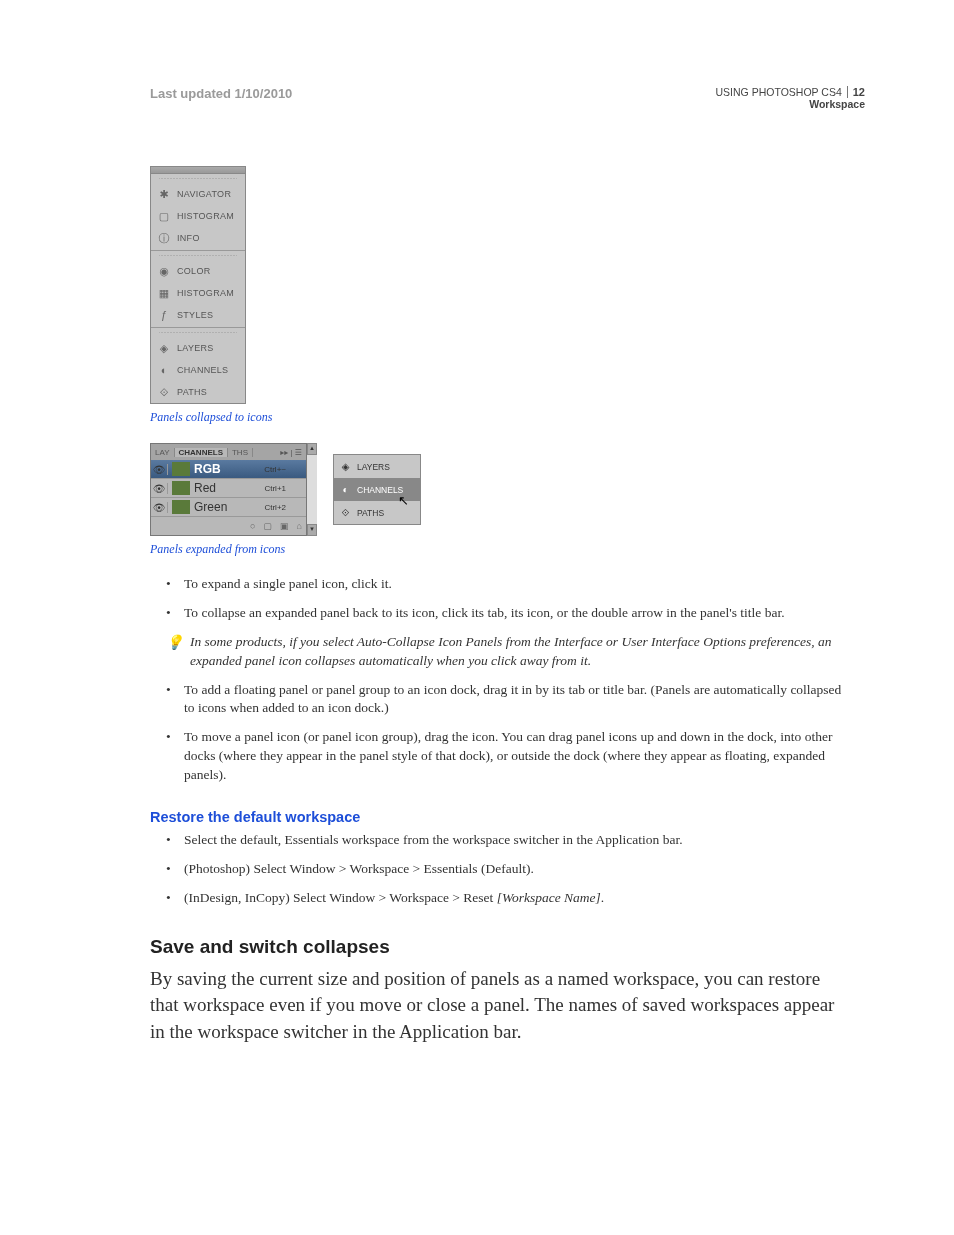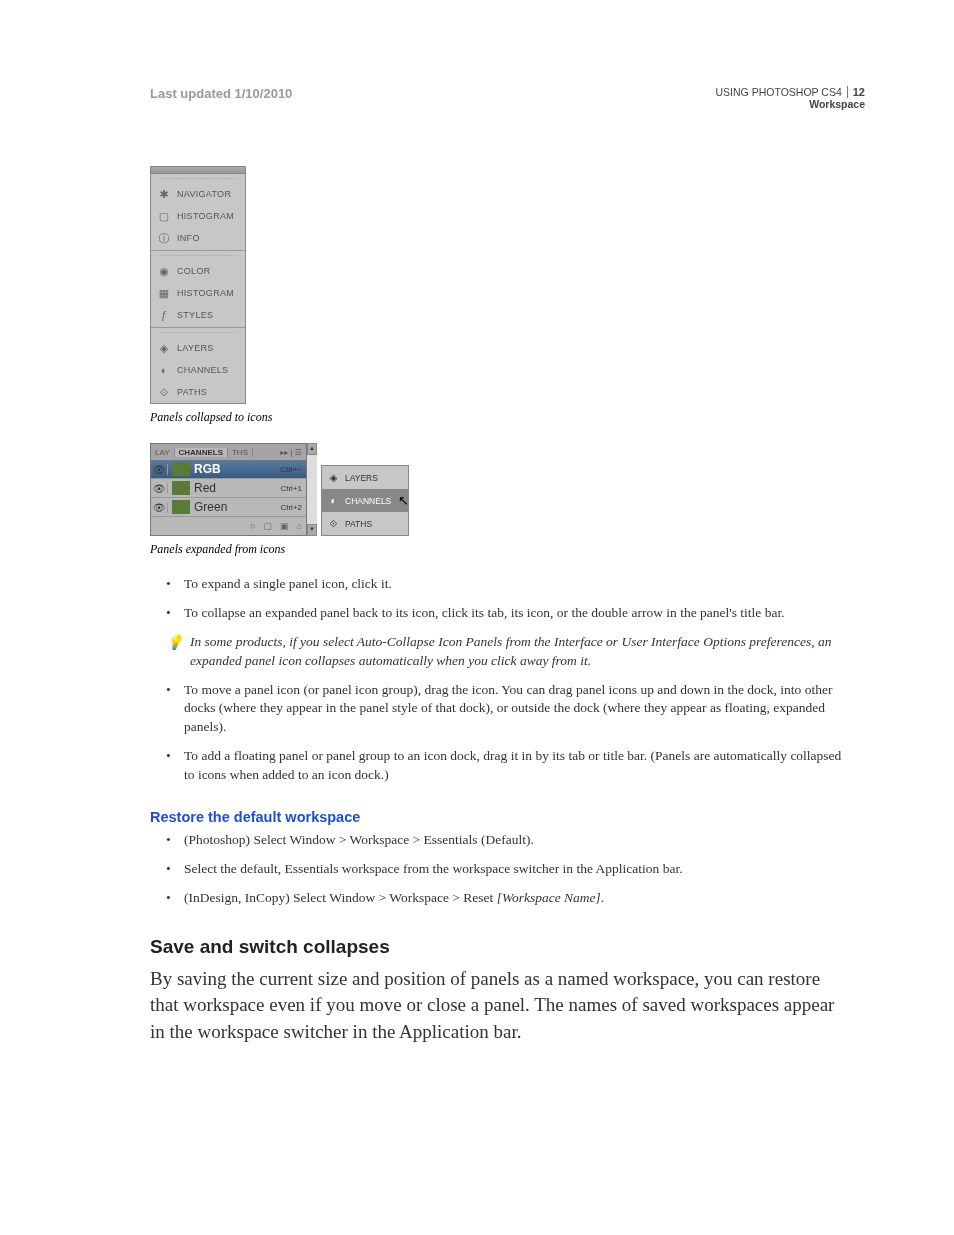--- a/index.html
+++ b/index.html
@@ -10,34 +10,34 @@
 .pgnum{border-left:1.5px solid #777;padding-left:5px;margin-left:5px;font-weight:bold;font-size:11px}
 .hdr-line2{font-weight:bold;margin-top:0}
 .content{margin-top:80px}
 .panel-dock{width:94px;background:#c7c7c7;border:1px solid #888;font-family:Arial,Helvetica,sans-serif;font-size:9px;color:#555}
 .dock-hdr{height:6px;background:linear-gradient(#aaa,#999);border-bottom:1px solid #888}
 .dock-dots{height:5px;background-image:radial-gradient(#999 0.5px,transparent 0.5px);background-size:3px 3px;background-position:center;margin:2px 8px}
 .dock-item{display:flex;align-items:center;padding:4px 6px;gap:6px}
 .dock-icon{width:14px;height:14px;display:flex;align-items:center;justify-content:center;font-size:11px;color:#666}
 .dock-label{letter-spacing:0.3px}
 .dock-sep{height:1px;background:#999;margin:1px 0}
-.caption{font-style:italic;font-size:12px;color:#000000;margin:6px 0 18px 0;font-family:Georgia,serif}
-.expanded-fig{display:flex;gap:4px;align-items:flex-end}
+.caption{font-style:italic;font-size:12px;color:#1d4ed8;margin:6px 0 18px 0;font-family:Georgia,serif}
+.expanded-fig{display:flex;gap:16px;align-items:center}
 .channels-panel{width:155px;background:#b8b8b8;border:1px solid #777;font-family:Arial,Helvetica,sans-serif;font-size:9px}
 .ch-tabs{display:flex;background:#a5a5a5;height:16px;align-items:center}
 .ch-tab{padding:0 4px;font-size:8px;color:#555;border-right:1px solid #888}
 .ch-tab.active{background:#b8b8b8;font-weight:bold;color:#333}
 .ch-menu{margin-left:auto;padding:0 4px;font-size:8px;color:#555}
 .ch-row{display:flex;align-items:center;height:18px;background:#b8b8b8;border-bottom:1px solid #999}
 .ch-row.selected{background:linear-gradient(#5a7aa0,#3a5a80)}
 .ch-row.selected .ch-name{color:#fff;font-weight:bold}
 .ch-eye{width:16px;text-align:center;font-size:10px;color:#333;border-right:1px solid #999}
 .ch-thumb{width:18px;height:14px;background:#5a7a3a;margin:0 4px}
 .ch-name{flex:1;font-size:12px;color:#333}
-.ch-shortcut{font-size:8px;color:#333;padding-right:4px}
+.ch-shortcut{font-size:8px;color:#333;padding-right:20px}
 .scrollbar{width:10px;background:#ccc;display:flex;flex-direction:column}
 .sb-btn{height:10px;background:#aaa;border:1px solid #888;font-size:7px;text-align:center;line-height:8px}
 .sb-track{flex:1;background:#ddd}
 .ch-footer{height:18px;background:#b8b8b8;display:flex;justify-content:flex-end;align-items:center;padding:0 4px;gap:8px;font-size:9px;color:#666}
 .side-dock{width:86px;background:#c7c7c7;border:1px solid #888;font-family:Arial,Helvetica,sans-serif;font-size:8.5px}
 .sd-item{display:flex;align-items:center;padding:3px 5px;gap:5px;height:17px}
 .sd-item.sel{background:#888;color:#fff}
 .sd-icon{width:13px;height:13px;display:flex;align-items:center;justify-content:center;font-size:10px}
 .cursor{position:absolute;font-size:13px;color:#000}
 ul.body-list{list-style:none;padding:0;margin:14px 0 0 16px;font-size:13.5px;line-height:1.4;color:#333}
@@ -174,27 +174,27 @@
 
     <ul class="body-list" id="list1">
         <li>To expand a single panel icon, click it.</li>
         <li>To collapse an expanded panel back to its icon, click its tab, its icon, or the double arrow in the panel's title bar.</li>
       </ul>
     <div class="tip">
       <span class="bulb">💡</span>
       <span>In some products, if you select Auto-Collapse Icon Panels from the Interface or User Interface Options preferences, an expanded panel icon collapses automatically when you click away from it.</span>
     </div>
     <ul class="body-list" id="list2" style="margin-top:4px">
+        <li>To add a floating panel or panel group to an icon dock, drag it in by its tab or title bar. (Panels are automatically collapsed to icons when added to an icon dock.)</li>
         <li>To move a panel icon (or panel icon group), drag the icon. You can drag panel icons up and down in the dock, into other docks (where they appear in the panel style of that dock), or outside the dock (where they appear as floating, expanded panels).</li>
-        <li>To add a floating panel or panel group to an icon dock, drag it in by its tab or title bar. (Panels are automatically collapsed to icons when added to an icon dock.)</li>
       </ul>
 
     <h3>Restore the default workspace</h3>
     <ul class="body-list" id="restore-list" style="margin-top:4px">
+        <li>Select the default, Essentials workspace from the workspace switcher in the Application bar.</li>
         <li>(Photoshop) Select Window &gt; Workspace &gt; Essentials (Default).</li>
-        <li>Select the default, Essentials workspace from the workspace switcher in the Application bar.</li>
         <li>(InDesign, InCopy) Select Window &gt; Workspace &gt; Reset <span class="ital">[Workspace Name]</span>.</li>
       </ul>
 
     <h2>Save and switch collapses</h2>
     <p class="body">By saving the current size and position of panels as a named workspace, you can restore that workspace even if you move or close a panel. The names of saved workspaces appear in the workspace switcher in the Application bar.</p>
   </div>
 </div>
 
 </body></html>

